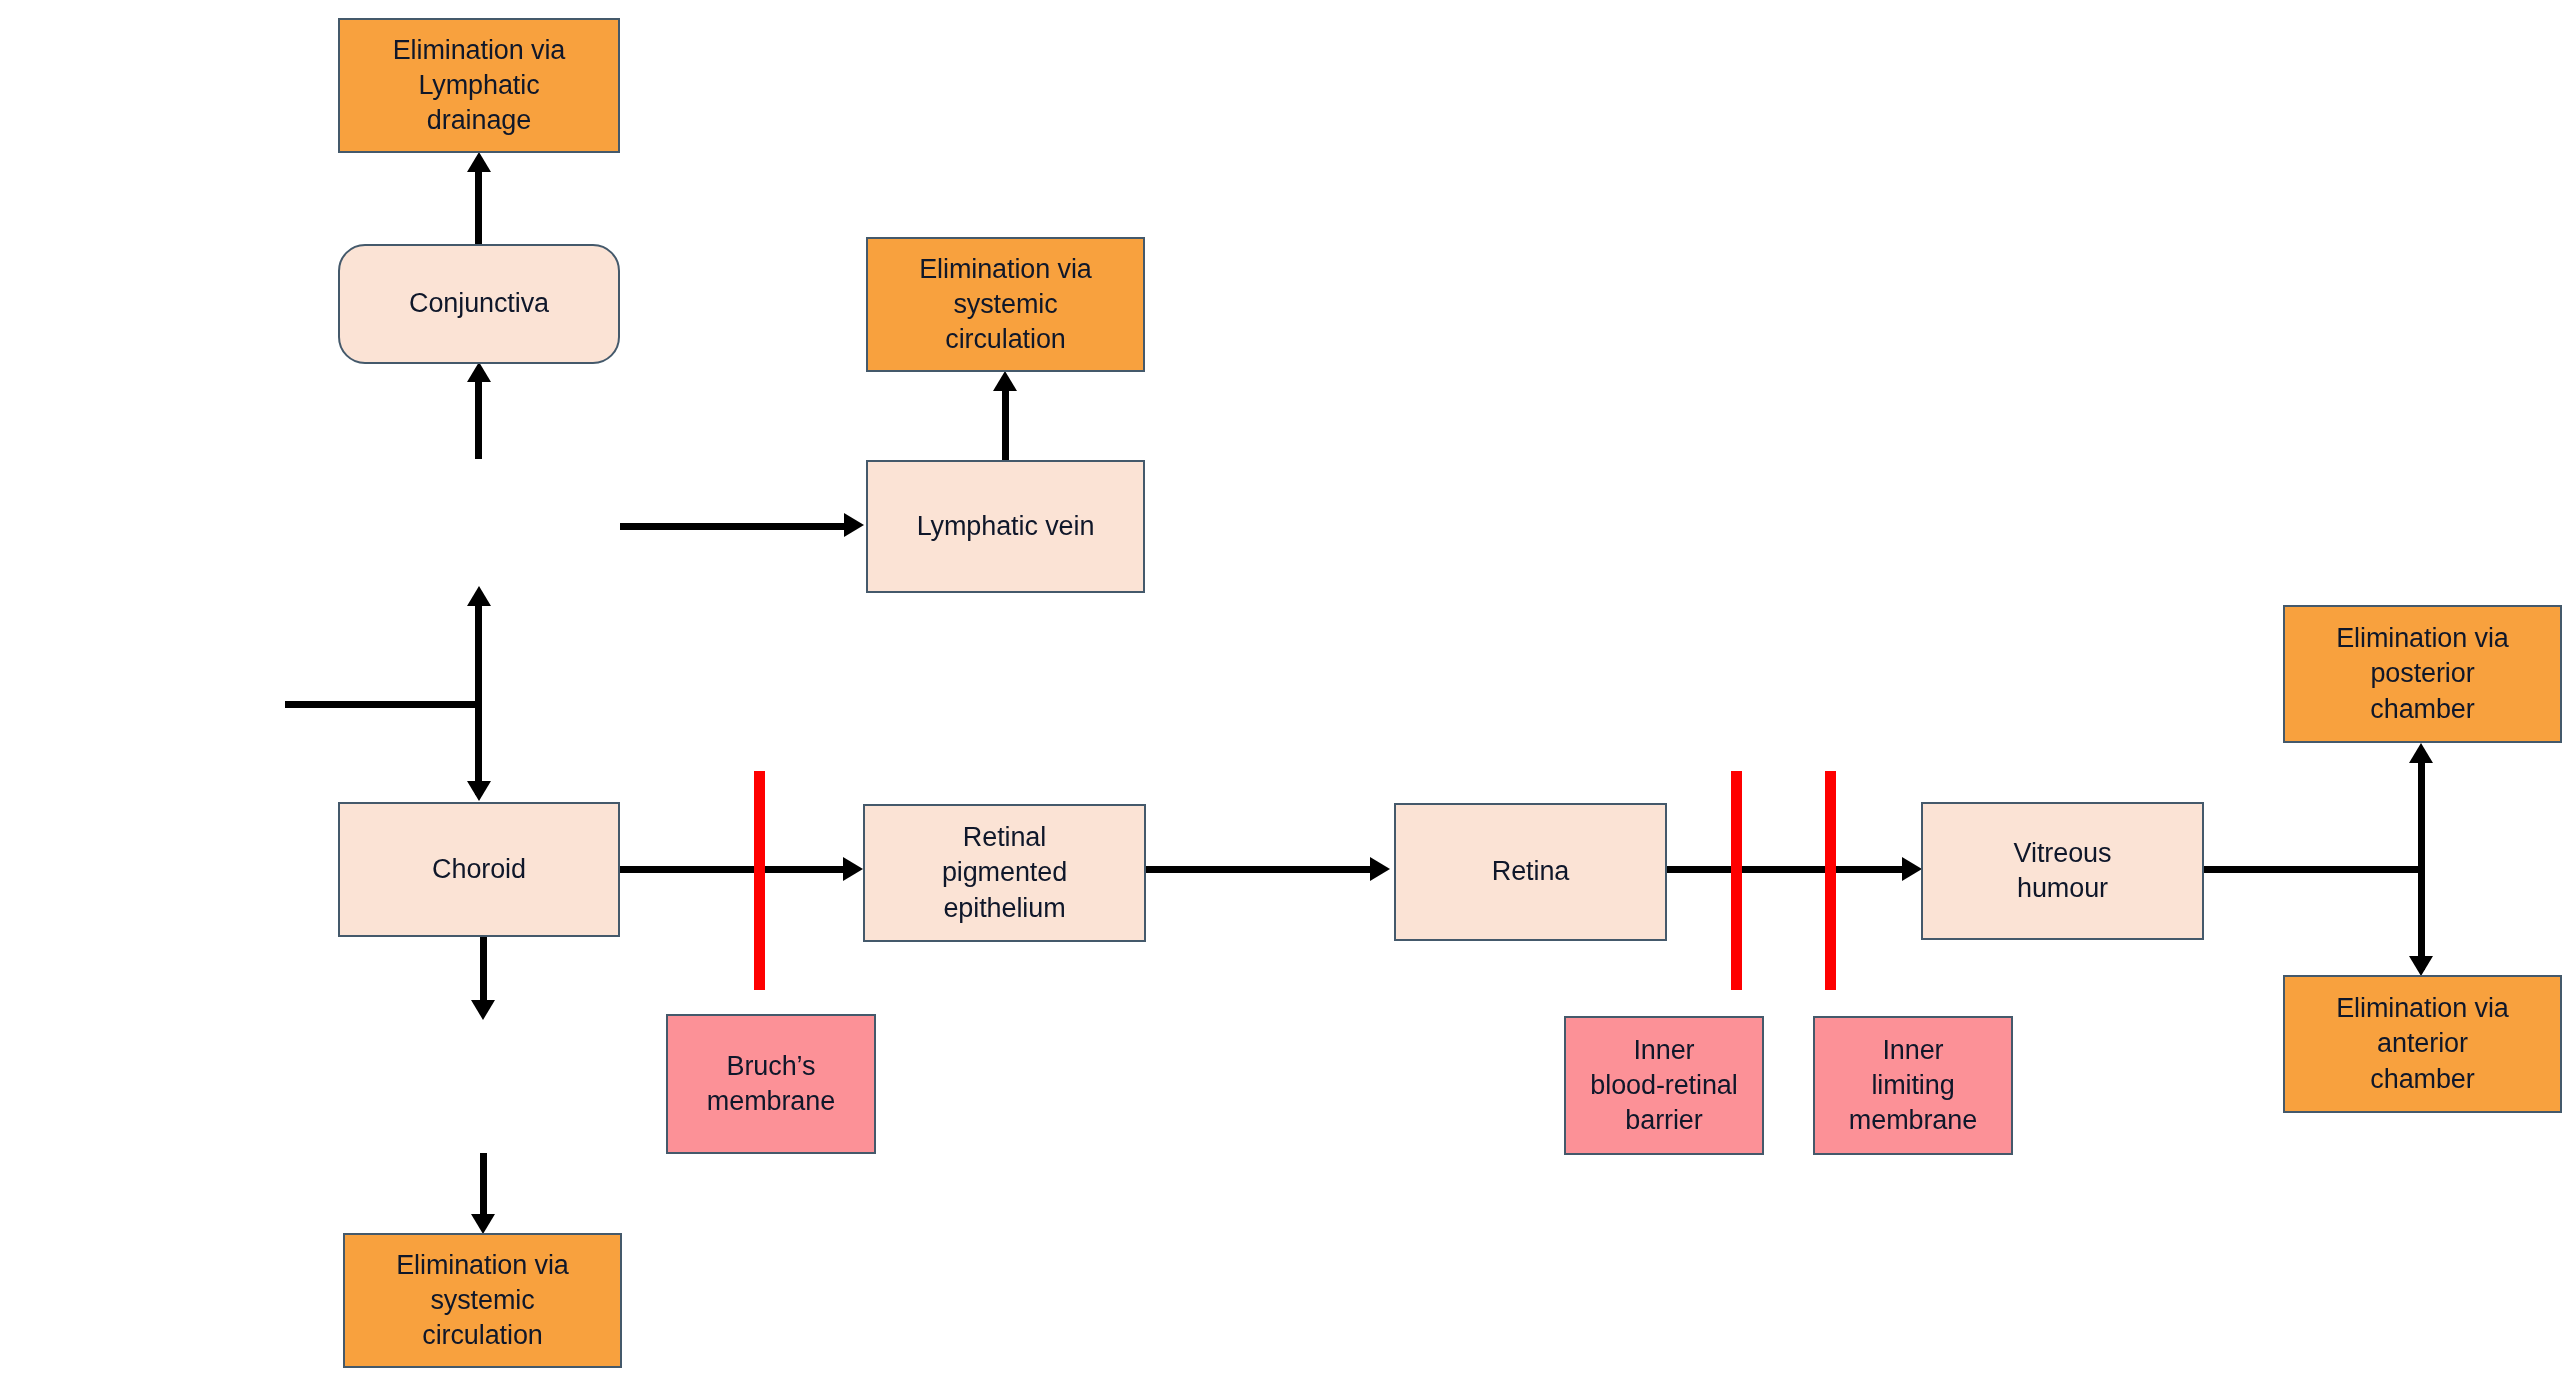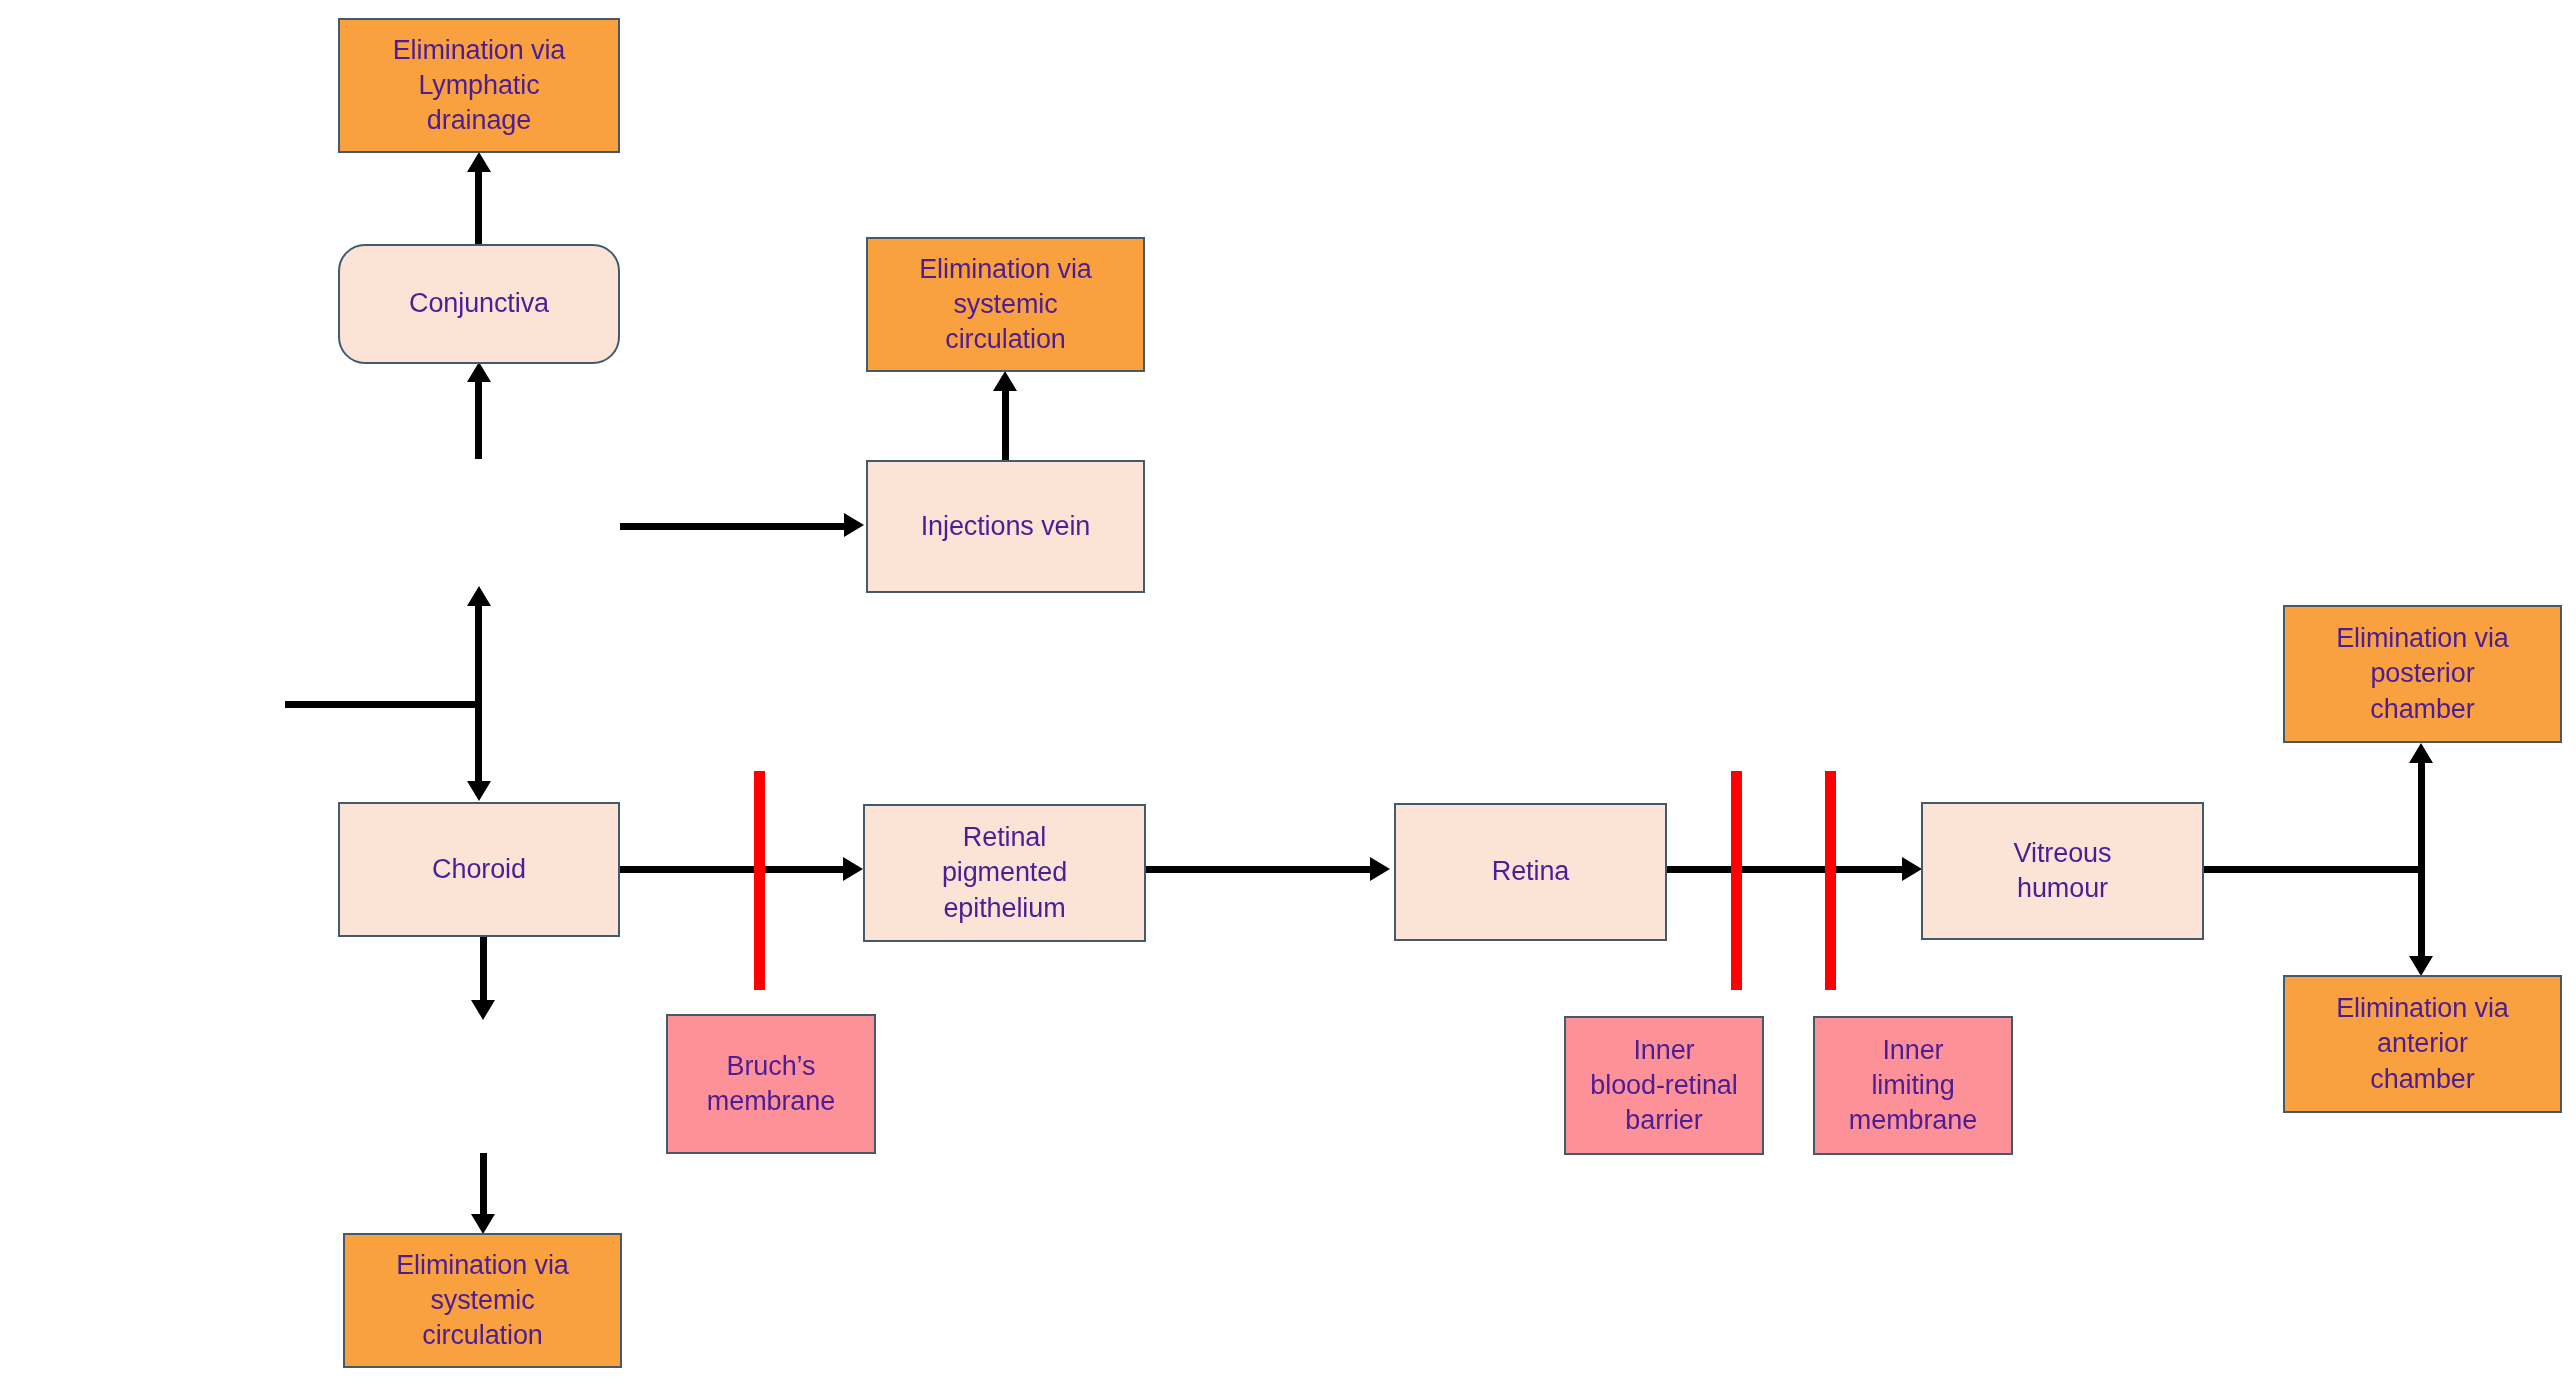--- a/index.html
+++ b/index.html
@@ -7,21 +7,21 @@
   #stage{position:relative;width:2576px;height:1386px;overflow:hidden;background:#fff;}
 
   .node{
     position:absolute;
     box-sizing:border-box;
     border:2.4px solid #44596b;
     display:flex;
     align-items:center;
     justify-content:center;
     text-align:center;
-    color:#4c1d95;
+    color:#0f172a;
     font-size:27px;
     line-height:1.30;
     letter-spacing:-0.1px;
     padding:2.4px 6px;
     white-space:pre-line;
   }
   .fill-peach{background:#fbe3d5;}
   .fill-orange{background:#f8a13e;}
   .fill-green{background:#4ea52e;}
   .fill-pink{background:#fc9197;}
@@ -92,21 +92,21 @@
 Lymphatic
 drainage</div>
 
   <div class="node fill-peach" style="left:338px;top:244px;width:282px;height:120px;border-radius:27px;">Conjunctiva</div>
 
 
   <div class="node fill-orange" style="left:866px;top:237px;width:279px;height:135px;">Elimination via
 systemic
 circulation</div>
 
-  <div class="node fill-peach" style="left:866px;top:460px;width:279px;height:133px;">Injections vein</div>
+  <div class="node fill-peach" style="left:866px;top:460px;width:279px;height:133px;">Lymphatic vein</div>
 
 
   <div class="node fill-peach" style="left:338px;top:802px;width:282px;height:135px;">Choroid</div>
 
 
   <div class="node fill-orange" style="left:343px;top:1233px;width:279px;height:135px;">Elimination via
 systemic
 circulation</div>
 
   <div class="node fill-pink" style="left:666px;top:1014px;width:210px;height:140px;">Bruch’s

